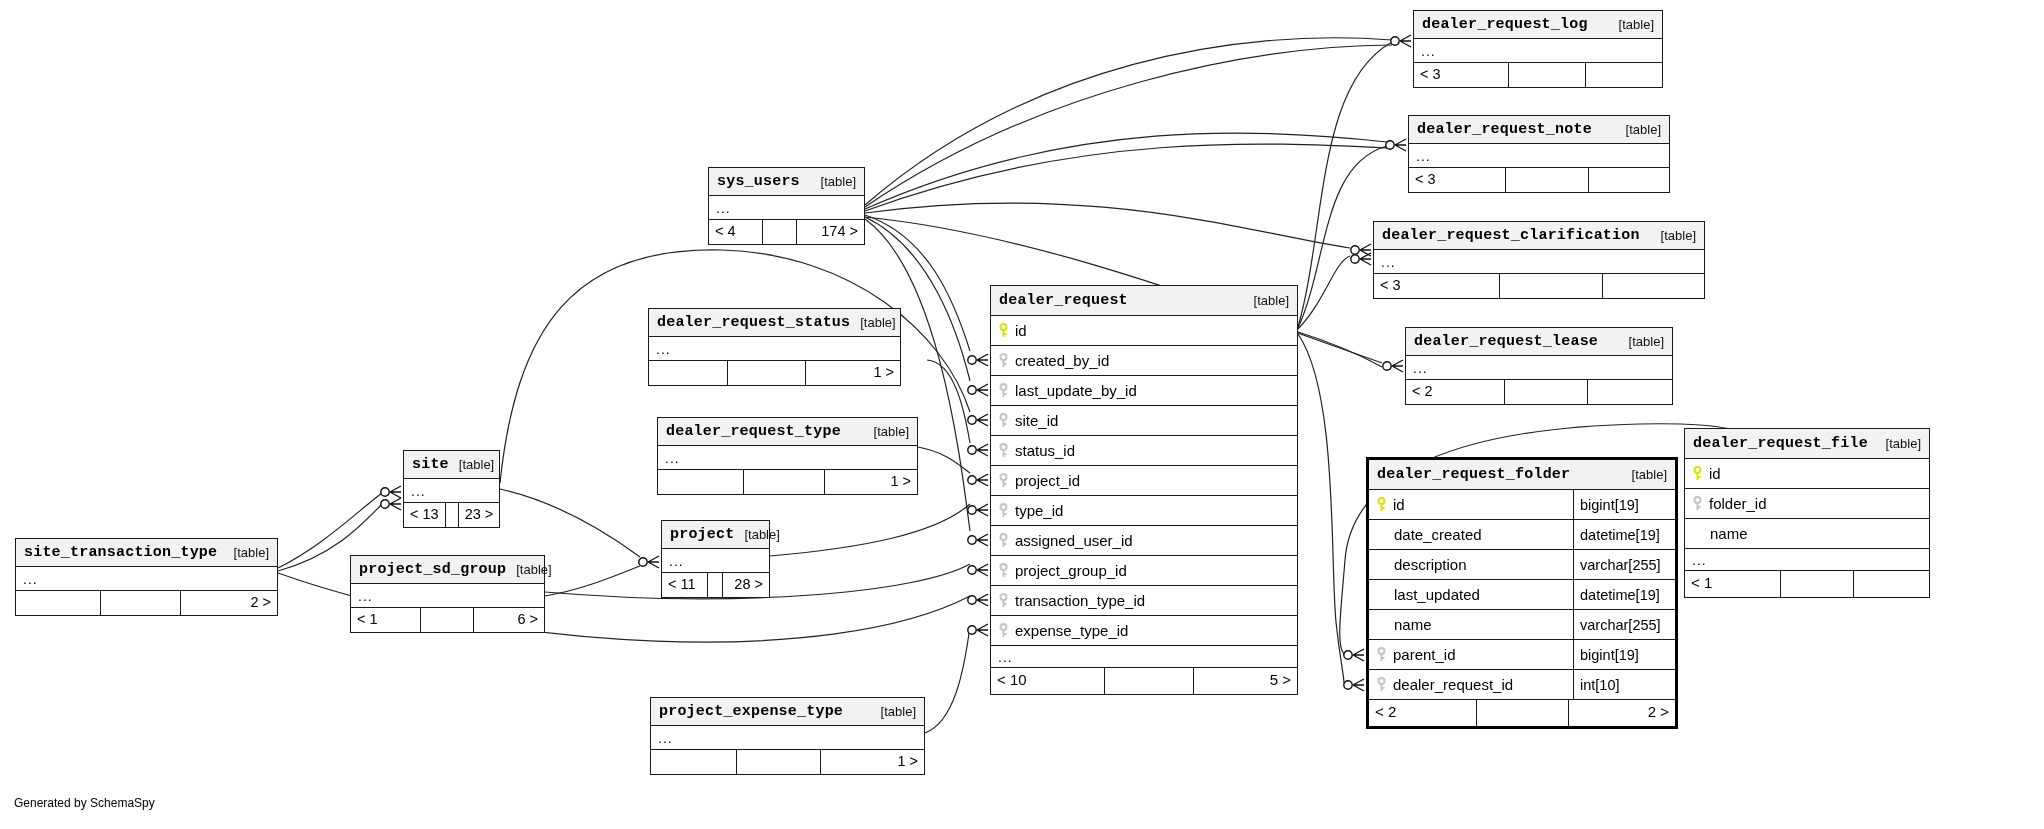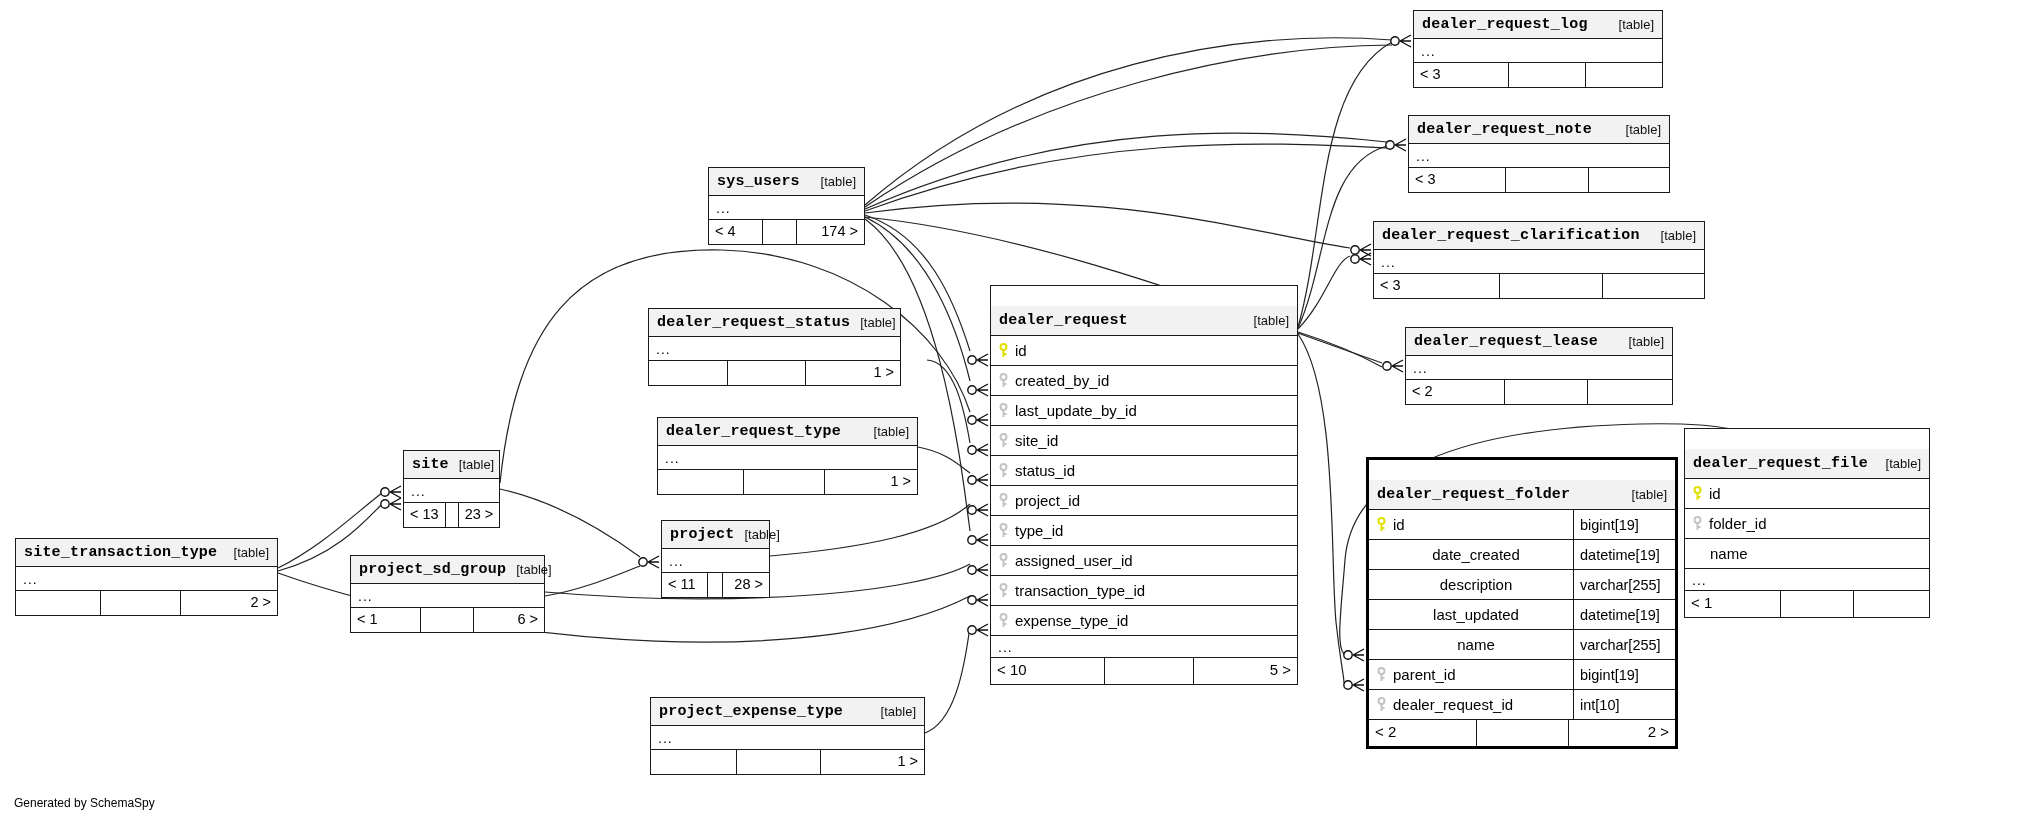--- a/index.html
+++ b/index.html
@@ -4,40 +4,40 @@
 <style>
   html,body{margin:0;padding:0;background:#fff;}
   body{width:2044px;height:829px;position:relative;overflow:hidden;
        font-family:"Liberation Sans","DejaVu Sans",sans-serif;color:#000;}
   #wires{position:absolute;left:0;top:0;z-index:0;}
   .tbl{position:absolute;z-index:1;background:#fff;border:1px solid #1a1a1a;box-sizing:border-box;}
   .tbl.bold{border:3px solid #000;}
   .thead{display:flex;justify-content:space-between;align-items:center;
          background:#f2f2f2;border-bottom:1px solid #1a1a1a;
          height:28px;padding:0 8px;box-sizing:border-box;gap:10px;}
-  .big .thead{height:30px;margin-top:20px;}
+  .big .thead{height:30px;}
   .tname{font-weight:bold;font-size:15px;letter-spacing:.2px;white-space:nowrap;font-family:Liberation Mono, monospace;}
   .ttag{font-size:13px;color:#111;white-space:nowrap;}
   .trow{height:30px;display:flex;align-items:center;gap:7px;padding:0 8px;
         box-sizing:border-box;border-bottom:1px solid #1a1a1a;font-size:15px;white-space:nowrap;}
   .trow.noicon{padding-left:25px;}
   .ell{height:24px;border-bottom:1px solid #1a1a1a;font-size:14px;
        display:flex;align-items:center;padding:0 7px;box-sizing:border-box;letter-spacing:1px;}
   .big .ell{height:22px;}
   .tfoot{display:flex;height:24px;box-sizing:border-box;font-size:14.5px;}
   .big .tfoot{height:26px;font-size:15px;}
   .tfoot span{display:block;box-sizing:border-box;padding:3px 6px 0 6px;white-space:nowrap;}
   .tfoot span + span{border-left:1px solid #1a1a1a;}
   .tfoot .r{text-align:right;}
   .key{display:inline-flex;width:9px;flex:0 0 9px;}
   .pk{color:#e0e000;}
   .fk{color:#c4c4c4;}
   .cols{padding:0;}
   .cols .cn{display:flex;align-items:center;gap:7px;padding:0 8px;flex:1 1 auto;height:100%;box-sizing:border-box;}
-  .cols .cn.noicon{padding-left:25px;justify-content:center;}
+  .cols .cn.noicon{padding-left:25px;}
   .cols .ct{display:flex;align-items:center;border-left:1px solid #1a1a1a;height:100%;
             box-sizing:border-box;padding:0 6px;font-size:14.5px;flex:0 0 102px;}
   #credit{position:absolute;left:14px;top:796px;font-size:12px;z-index:1;}
 </style>
 </head>
 <body>
 
 <svg id="wires" width="2044" height="829" viewBox="0 0 2044 829">
   <defs>
     <g id="cf">
@@ -267,20 +267,29 @@
       </span>
     <span>assigned_user_id</span>
   </div>
   <div class="trow">
     <span class="key fk">
         <svg width="9" height="15" viewBox="0 0 9 15">
           <circle cx="4.5" cy="4" r="3" fill="none" stroke="currentColor" stroke-width="2"></circle>
           <path d="M4.5 7 V14 M4.5 11 h3" stroke="currentColor" stroke-width="2" fill="none"></path>
         </svg>
       </span>
+    <span>project_group_id</span>
+  </div>
+  <div class="trow">
+    <span class="key fk">
+        <svg width="9" height="15" viewBox="0 0 9 15">
+          <circle cx="4.5" cy="4" r="3" fill="none" stroke="currentColor" stroke-width="2"></circle>
+          <path d="M4.5 7 V14 M4.5 11 h3" stroke="currentColor" stroke-width="2" fill="none"></path>
+        </svg>
+      </span>
     <span>transaction_type_id</span>
   </div>
   <div class="trow">
     <span class="key fk">
         <svg width="9" height="15" viewBox="0 0 9 15">
           <circle cx="4.5" cy="4" r="3" fill="none" stroke="currentColor" stroke-width="2"></circle>
           <path d="M4.5 7 V14 M4.5 11 h3" stroke="currentColor" stroke-width="2" fill="none"></path>
         </svg>
       </span>
     <span>expense_type_id</span>

